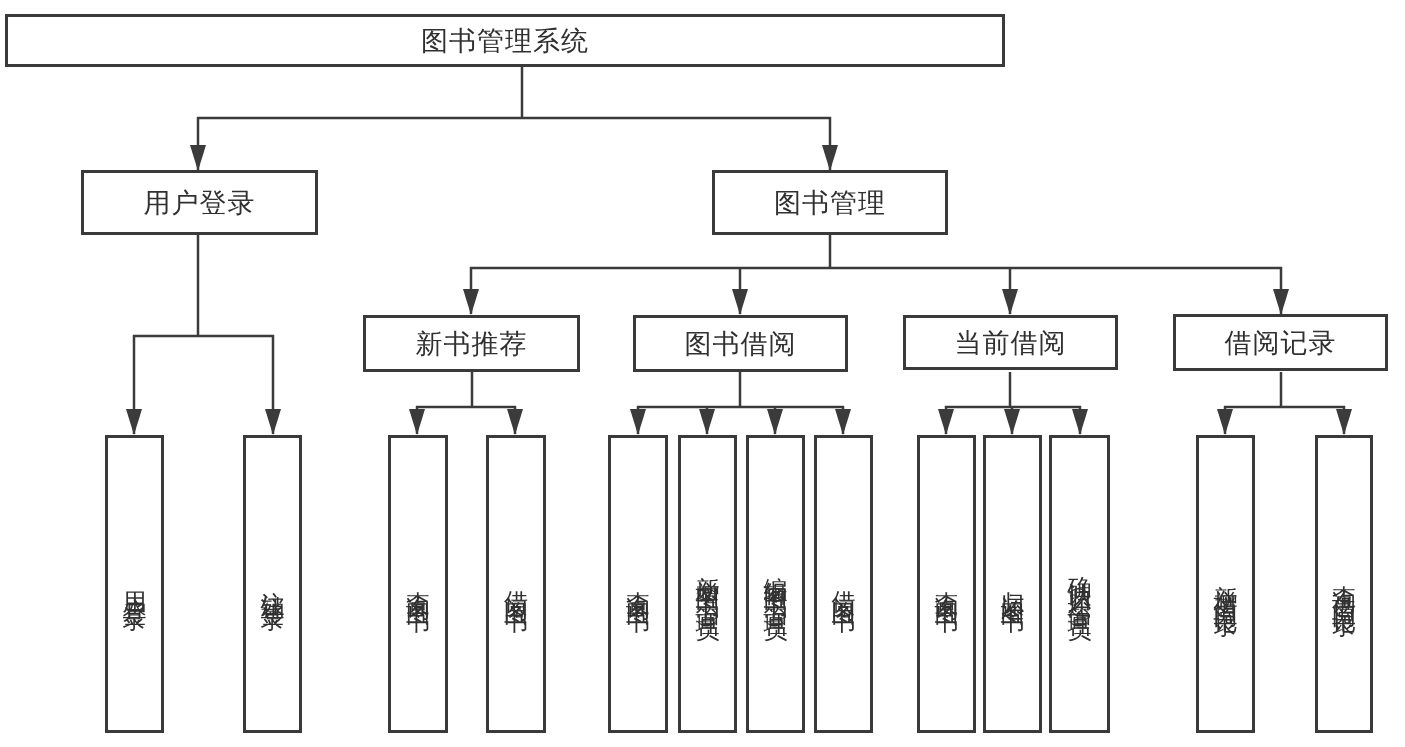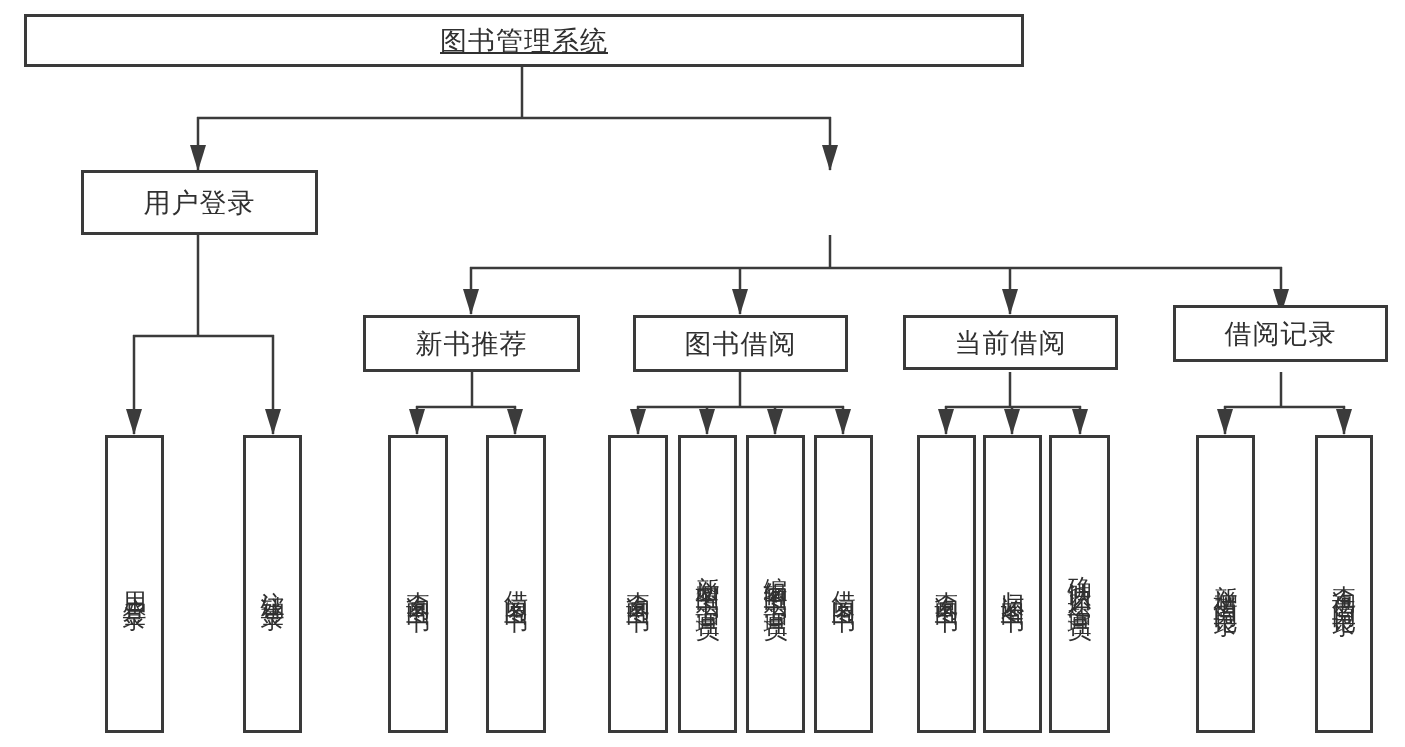--- a/index.html
+++ b/index.html
@@ -104,38 +104,41 @@
       <line x1="1012" y1="406" x2="1012" y2="434" marker-end="url(#arrow)"></line>
       <line x1="1080" y1="406" x2="1080" y2="434" marker-end="url(#arrow)"></line>
 
       <line x1="1281" y1="372" x2="1281" y2="407"></line>
       <line x1="1224" y1="407" x2="1345" y2="407"></line>
       <line x1="1225" y1="406" x2="1225" y2="434" marker-end="url(#arrow)"></line>
       <line x1="1344" y1="406" x2="1344" y2="434" marker-end="url(#arrow)"></line>
     </g>
   </svg>
 
-  <div class="box h root-box" style="left:24px; top:14px; width:1000px; height:53px;text-decoration:underline;">
+  <div class="box h root-box" style="left:5px; top:14px; width:1000px; height:53px;">
     <span>图书管理系统</span>
   </div>
 
   <div class="box h" style="left:81px; top:170px; width:237px; height:65px;">
     <span>用户登录</span>
+  </div>
+  <div class="box h" style="left:712px; top:170px; width:236px; height:65px;">
+    <span>图书管理</span>
   </div>
 
   <div class="box h" style="left:633px; top:315px; width:215px; height:57px;">
     <span>图书借阅</span>
   </div>
   <div class="box h" style="left:363px; top:315px; width:217px; height:57px;">
     <span>新书推荐</span>
   </div>
   <div class="box h" style="left:903px; top:315px; width:215px; height:55px;">
     <span>当前借阅</span>
   </div>
-  <div class="box h" style="left:1173px; top:305px; width:215px; height:57px;">
+  <div class="box h" style="left:1173px; top:314px; width:215px; height:57px;">
     <span>借阅记录</span>
   </div>
 
   <div class="box v" style="left:105px; top:435px; width:59px; height:298px;">
     <span>用户登录</span>
   </div>
   <div class="box v" style="left:243px; top:435px; width:59px; height:298px;">
     <span>注销登录</span>
   </div>
 

